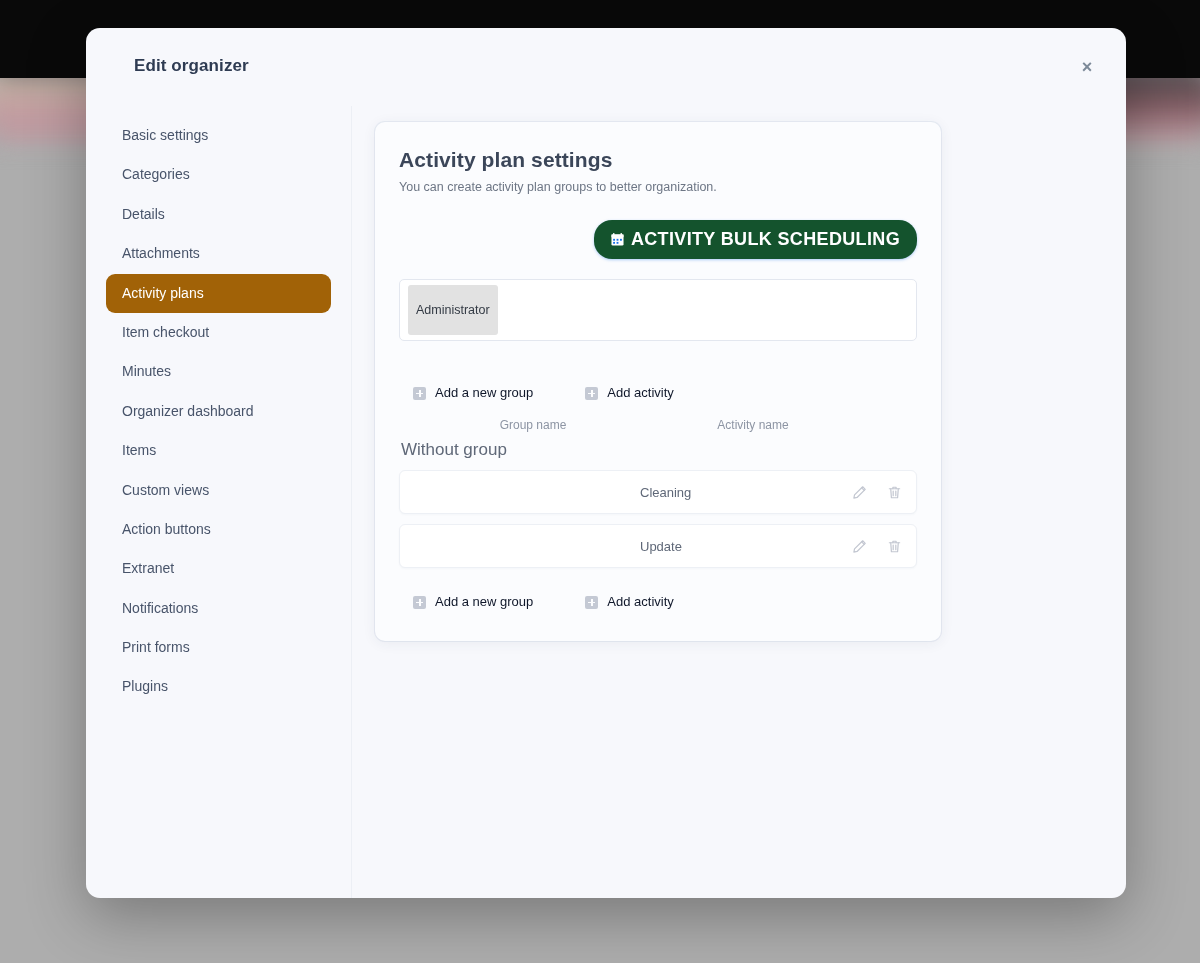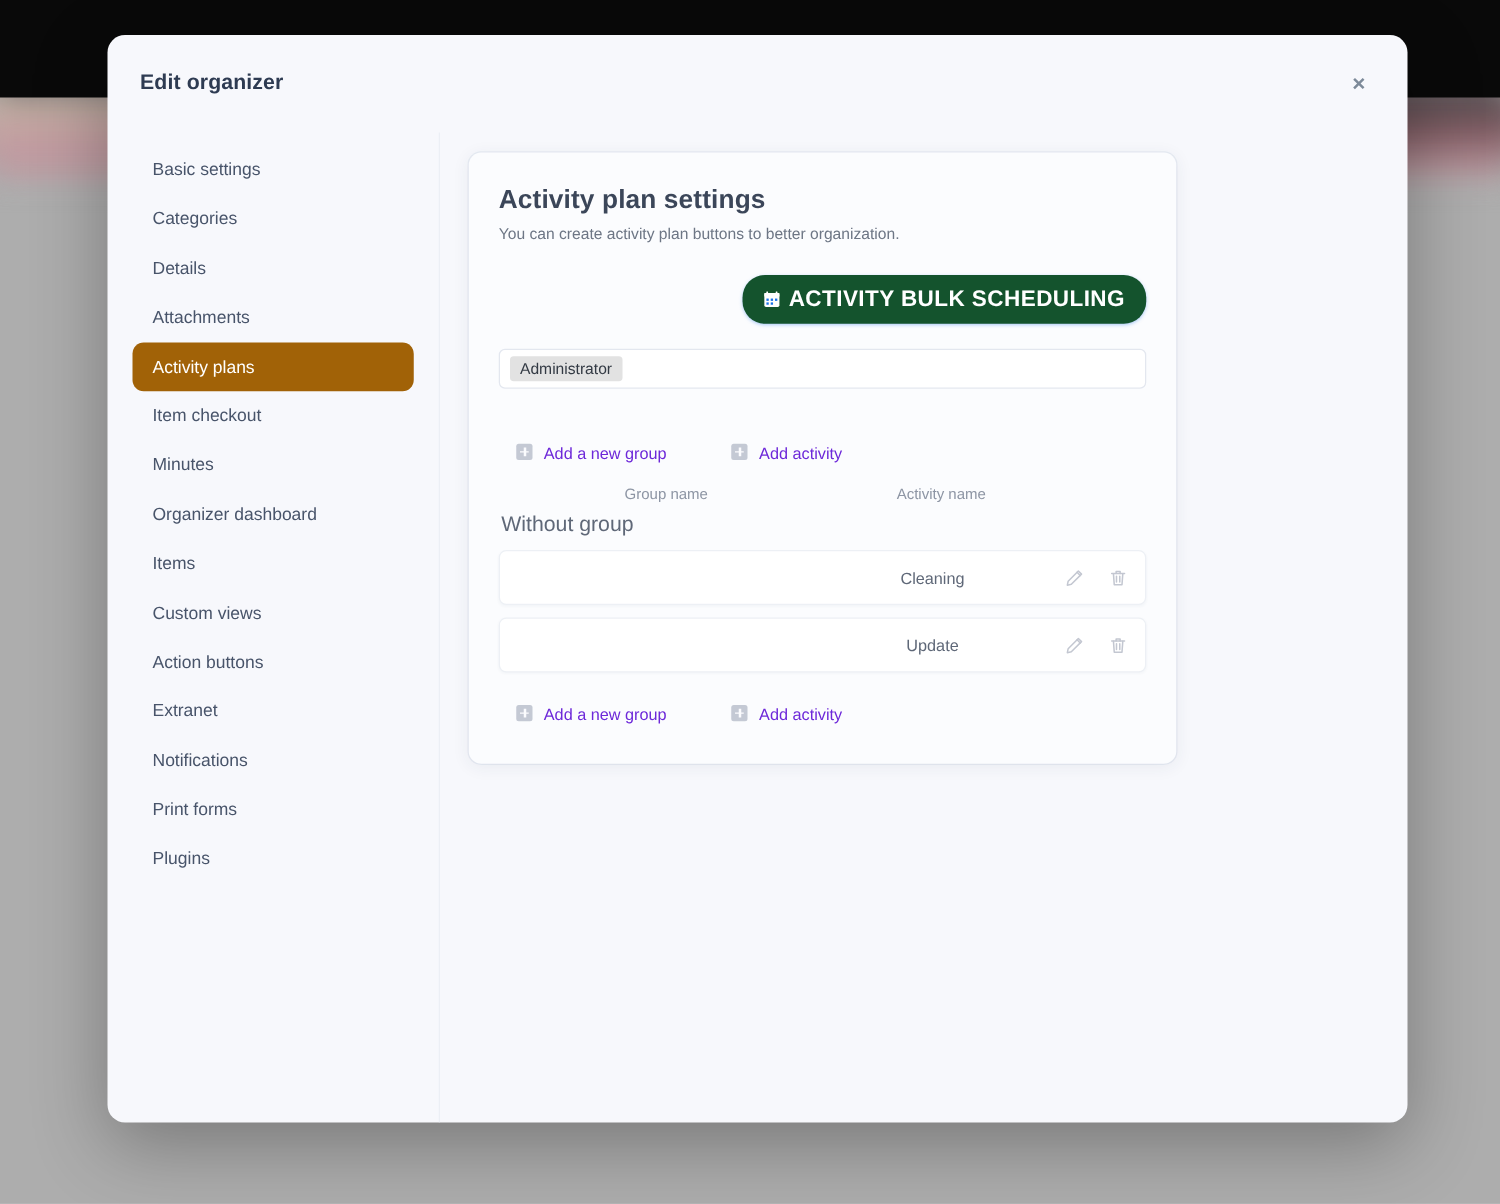--- a/index.html
+++ b/index.html
@@ -46,21 +46,21 @@
     width: 1040px; height: 870px;
     background: #f7f8fc;
     border-radius: 14px;
     box-shadow: 0 18px 60px rgba(0,0,0,.30);
     overflow: hidden;
   }
   .modal-head {
     position: absolute; left: 0; right: 0; top: 0; height: 78px;
   }
   .modal-title {
-    position: absolute; left: 26px; top: 28px;
+    position: absolute; left: 48px; top: 28px;
     font-size: 17px; font-weight: bold; color: #2e3b52;
     letter-spacing: .1px;
   }
   .close-btn {
     position: absolute; right: 24px; top: 24px;
     width: 30px; height: 30px;
     display: flex; align-items: center; justify-content: center;
     color: #7d8a99; font-size: 18px; font-weight: bold;
     cursor: pointer; background: none; border: none; padding: 0;
     font-family: "Liberation Sans", sans-serif;
@@ -139,34 +139,34 @@
     border-radius: 5px;
     min-height: 32px;
     padding: 5px 8px;
     display: flex; align-items: center; gap: 6px;
     cursor: text;
   }
   .chip {
     background: #e2e2e2;
     color: #333a44;
     border-radius: 3px;
-    padding: 3px 8px;
+    padding: 18px 8px;
     font-size: 12.5px;
     cursor: pointer;
   }
 
   .add-row {
     display: flex; align-items: center; gap: 52px;
     padding-left: 14px;
     margin-top: 44px;
   }
   .add-row.bottom { margin-top: 26px; margin-bottom: 4px; }
   .add-link {
-    display: inline-flex; align-items: flex-start; gap: 9px;
-    font-size: 13px; color: #6d28d9; cursor: pointer;
+    display: inline-flex; align-items: flex-end; gap: 9px;
+    font-size: 13px; color: #0f172a; cursor: pointer;
     background: none; border: none; padding: 0;
     font-family: "Liberation Sans", sans-serif;
   }
   .plus-box {
     width: 13px; height: 13px;
     background: #c4c9d4;
     border-radius: 2px;
     position: relative;
     flex: 0 0 13px;
   }
@@ -192,21 +192,21 @@
     background: #fff;
     border: 1px solid #edf0f5;
     border-radius: 6px;
     height: 44px;
     margin-bottom: 10px;
     padding: 0 14px;
     box-shadow: 0 1px 2px rgba(40,50,80,.03);
   }
   .act-row .cell-group { width: 226px; }
   .act-row .cell-act {
-    width: 212px; text-align: center;
+    width: 212px; text-align: left;
     font-size: 13px; color: #5f6878;
   }
   .act-row .cell-actions {
     margin-left: auto; display: flex; align-items: center; gap: 20px;
   }
   .icon-btn {
     background: none; border: none; padding: 0; cursor: pointer;
     display: inline-flex; color: #c3c7d1;
   }
 </style>
@@ -246,21 +246,21 @@
         <div class="nav-item"><span>Extranet</span></div>
         <div class="nav-item"><span>Notifications</span></div>
         <div class="nav-item"><span>Print forms</span></div>
         <div class="nav-item"><span>Plugins</span></div>
       </nav>
 
     <div class="content">
       <div class="card">
 
         <h2 class="card-title">Activity plan settings</h2>
-        <p class="card-sub">You can create activity plan buttons to better organization.</p>
+        <p class="card-sub">You can create activity plan groups to better organization.</p>
 
         <div class="bulk-row">
           <button class="bulk-btn">
             <span class="cal-icon">
               <svg width="13" height="13" viewBox="0 0 14 14" aria-hidden="true">
                 <rect x="0.5" y="1.5" width="13" height="12" rx="1.5" fill="#ffffff"></rect>
                 <rect x="0.5" y="1.5" width="13" height="3" fill="#ffffff"></rect>
                 <rect x="2.2" y="0" width="1.5" height="3" rx="0.6" fill="#ffffff"></rect>
                 <rect x="10.3" y="0" width="1.5" height="3" rx="0.6" fill="#ffffff"></rect>
                 <rect x="2.3" y="6.3" width="2" height="2" fill="#1a73e8"></rect>

